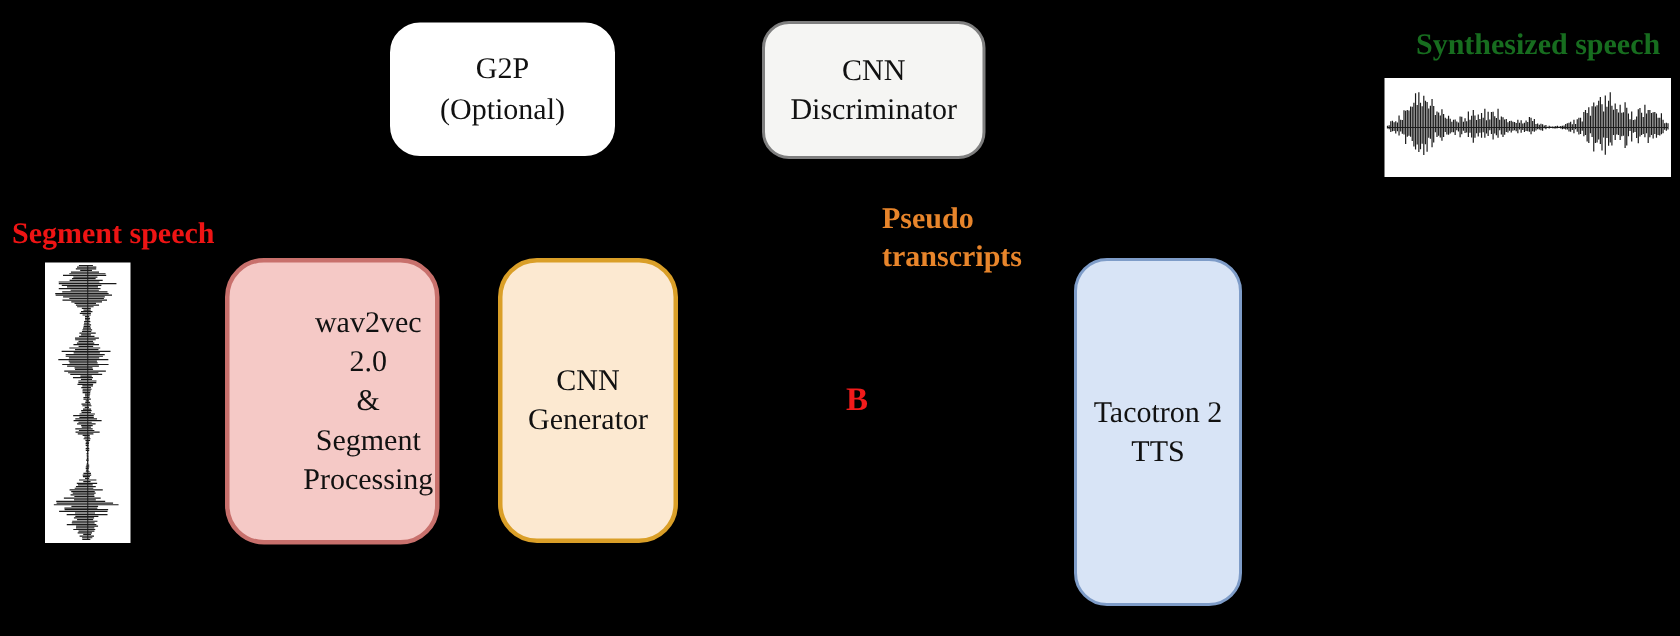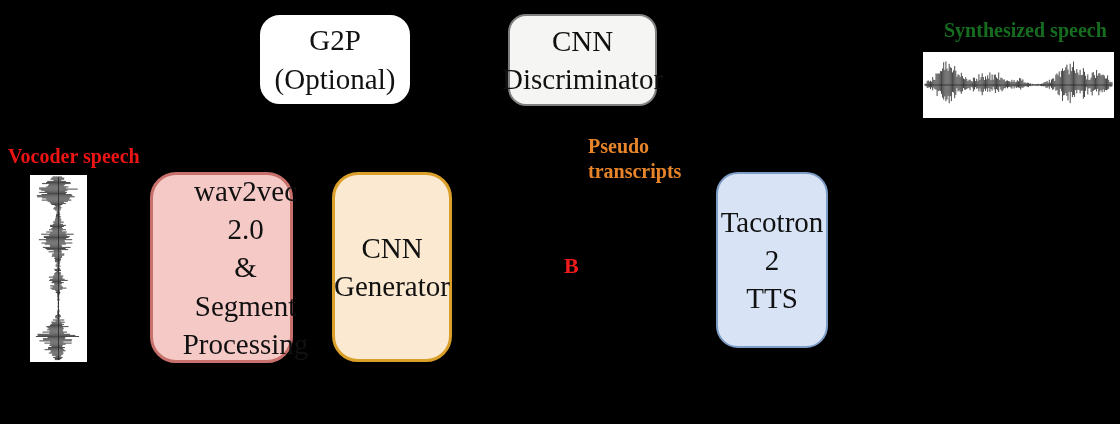--- a/index.html
+++ b/index.html
@@ -30,42 +30,42 @@
     display: flex;
     align-items: center;
     justify-content: center;
     text-align: center;
     box-sizing: border-box;
     color: #111111;
   }
   .node-label {
     white-space: pre-line;
     line-height: 1.32;
-    font-size: 29px;
+    font-size: 20px;
   }
   .node-g2p {
     left: 260px; top: 15px; width: 150px; height: 89px;
     background: #FFFFFF; border: 2px solid #FFFFFF; border-radius: 20px;
     font-size: 23px;
   }
   .node-disc {
     left: 508px; top: 14px; width: 149px; height: 92px;
     background: #F5F5F3; border: 2px solid #7F7F7F; border-radius: 18px;
     font-size: 23px;
   }
   .node-wav2vec {
     left: 150px; top: 172px; width: 143px; height: 191px;
     background: #F5C9C6; border: 3px solid #C8706C; border-radius: 26px; padding-left: 48px;
   }
   .node-generator {
     left: 332px; top: 172px; width: 120px; height: 190px;
     background: #FCE9D1; border: 3px solid #DA9F28; border-radius: 26px;
   }
   .node-tacotron {
-    left: 716px; top: 172px; width: 112px; height: 176px;
+    left: 716px; top: 172px; width: 112px; height: 232px;
     background: #D8E4F6; border: 2px solid #7E9CC8; border-radius: 22px; font-family: Liberation Serif, serif;
   }
   .node-vocoder {
     left: 951px; top: 166px; width: 142px; height: 204px;
     background: #DCE9D5; border: 2px solid #93BE70; border-radius: 24px;
   }
   
   .wave {
     position: absolute;
     background: #FFFFFF;
@@ -260,21 +260,21 @@
       <line y1="23.645051533656044" y2="39.81455846872327" x1="181.29999999999947" x2="181.29999999999947" stroke="#1a1a1a" stroke-width="0.8"></line>
       <line y1="26.481345760510475" y2="37.981824484693625" x1="182.39999999999947" x2="182.39999999999947" stroke="#1a1a1a" stroke-width="0.8"></line>
       <line y1="26.444156538430097" y2="38.28616382819977" x1="183.49999999999946" x2="183.49999999999946" stroke="#1a1a1a" stroke-width="0.8"></line>
       <line y1="23.464742931991196" y2="37.51302620746248" x1="184.59999999999945" x2="184.59999999999945" stroke="#1a1a1a" stroke-width="0.8"></line>
       <line y1="27.85698912192354" y2="36.844975641827375" x1="185.69999999999945" x2="185.69999999999945" stroke="#1a1a1a" stroke-width="0.8"></line>
       <line y1="30.203006525278813" y2="34.47241518361501" x1="186.79999999999944" x2="186.79999999999944" stroke="#1a1a1a" stroke-width="0.8"></line>
       <line y1="29.795785093673082" y2="35.105472667495135" x1="187.89999999999944" x2="187.89999999999944" stroke="#1a1a1a" stroke-width="0.8"></line>
       <line y1="30.15689843303719" y2="34.286265670611904" x1="188.99999999999943" x2="188.99999999999943" stroke="#1a1a1a" stroke-width="0.8"></line>
     </svg>
 
-  <div class="lbl lbl-original">Vocoder speech</div>
+  <div class="lbl lbl-original">Segment speech</div>
 
   <svg id="wave-v" class="wave wave-vertical" width="57" height="187">
       <line x1="28.5" x2="28.5" y1="2" y2="185" stroke="#222" stroke-width="0.7"></line>
       <line x1="22.586362063595494" x2="31.949951650768245" y1="2" y2="2" stroke="#1a1a1a" stroke-width="0.8"></line>
       <line x1="21.358352254993065" x2="34.21150187496894" y1="3.1" y2="3.1" stroke="#1a1a1a" stroke-width="0.8"></line>
       <line x1="20.571712327675915" x2="34.14105618677587" y1="4.2" y2="4.2" stroke="#1a1a1a" stroke-width="0.8"></line>
       <line x1="23.472683332708016" x2="31.320330519791657" y1="5.300000000000001" y2="5.300000000000001" stroke="#1a1a1a" stroke-width="0.8"></line>
       <line x1="17.284347242748336" x2="36.017815219243914" y1="6.4" y2="6.4" stroke="#1a1a1a" stroke-width="0.8"></line>
       <line x1="16.175678982653356" x2="40.35639263710475" y1="7.5" y2="7.5" stroke="#1a1a1a" stroke-width="0.8"></line>
       <line x1="11.995724436757989" x2="40.78685960816972" y1="8.6" y2="8.6" stroke="#1a1a1a" stroke-width="0.8"></line>

